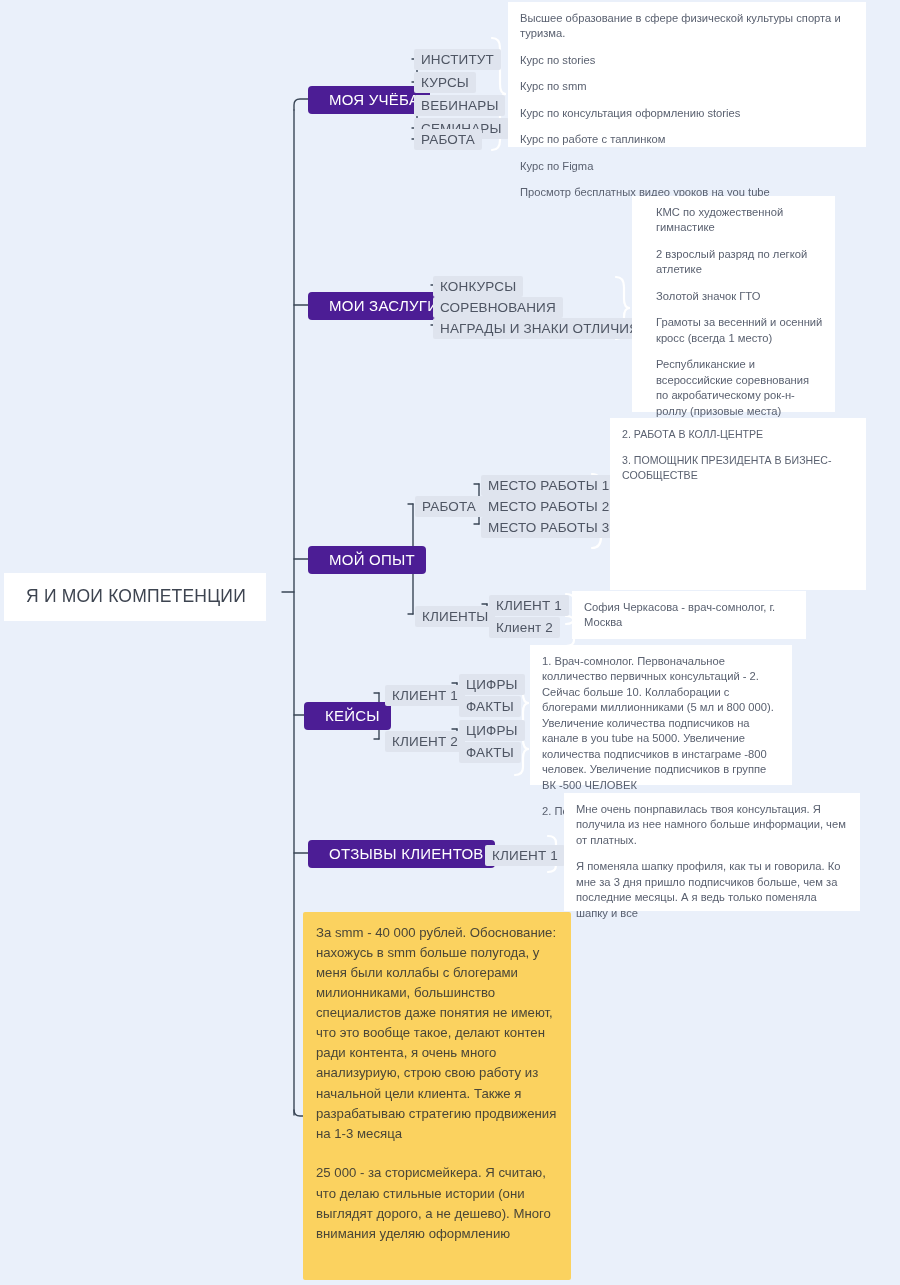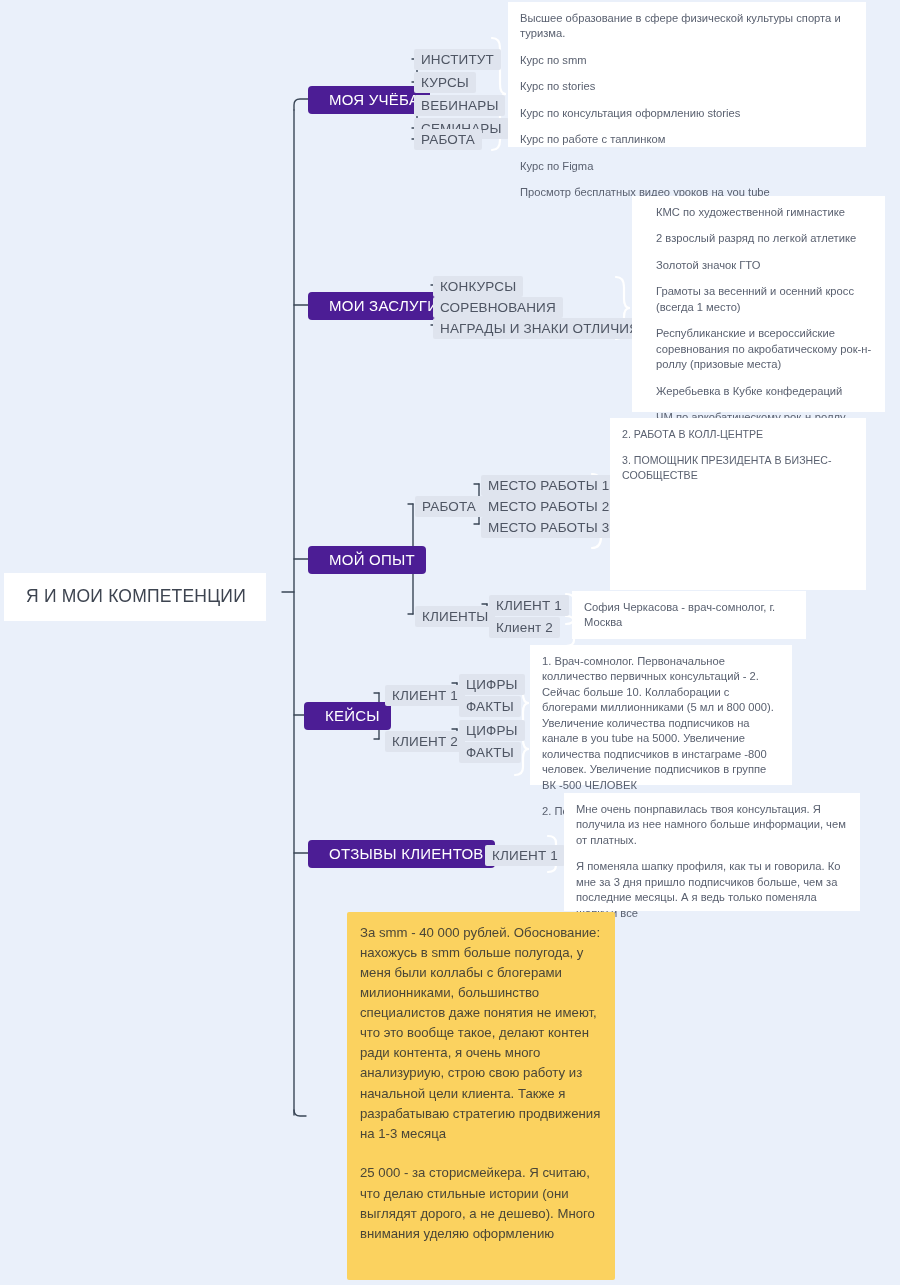--- a/index.html
+++ b/index.html
@@ -157,35 +157,35 @@
   <div class="node lvl1" style="left:308px; top:86px;">МОЯ УЧЁБА</div>
 
   <div class="node lvl2" style="left:414px; top:49px;">ИНСТИТУТ</div>
   <div class="node lvl2" style="left:414px; top:72px;">КУРСЫ</div>
   <div class="node lvl2" style="left:414px; top:95px;">ВЕБИНАРЫ</div>
   <div class="node lvl2" style="left:414px; top:118px;">СЕМИНАРЫ</div>
   <div class="node lvl2" style="left:414px; top:129px;">РАБОТА</div>
 
   <div class="notes" style="left:508px; top:2px; width:358px; height:145px;">
     <p>Высшее образование в сфере физической культуры спорта и туризма.</p>
+    <p>Курс по stories</p>
     <p>Курс по smm</p>
-    <p>Курс по stories</p>
     <p>Курс по консультация оформлению stories</p>
     <p>Курс по работе с таплинком</p>
     <p>Курс по Figma</p>
     <p>Просмотр бесплатных видео уроков на you tube</p>
   </div>
 
   <div class="node lvl1" style="left:308px; top:292px;">МОИ ЗАСЛУГИ</div>
 
   <div class="node lvl2" style="left:433px; top:276px;">КОНКУРСЫ</div>
   <div class="node lvl2" style="left:433px; top:297px;">СОРЕВНОВАНИЯ</div>
   <div class="node lvl2" style="left:433px; top:318px;">НАГРАДЫ И ЗНАКИ ОТЛИЧИЯ</div>
 
-  <div class="notes" style="left:632px; top:196px; width:253px; height:216px;padding-left:24px;">
+  <div class="notes" style="left:632px; top:196px; width:203px; height:216px;padding-left:24px;">
     <p>КМС  по художественной гимнастике</p>
     <p>2 взрослый разряд по легкой атлетике</p>
     <p>Золотой значок ГТО</p>
     <p>Грамоты за весенний и осенний кросс (всегда 1 место)</p>
     <p>Республиканские и всероссийские соревнования по акробатическому рок-н-роллу (призовые места)</p>
     <p>Жеребьевка в Кубке конфедераций</p>
     <p>ЧМ по аркобатическому рок-н-роллу (волонтер)</p>
   </div>
 
   <div class="node lvl1" style="left:308px; top:546px;">МОЙ ОПЫТ</div>
@@ -226,18 +226,18 @@
 
   <div class="node lvl1" style="left:308px; top:840px;">ОТЗЫВЫ КЛИЕНТОВ</div>
 
   <div class="node lvl2" style="left:485px; top:845px;">КЛИЕНТ 1</div>
 
   <div class="notes" style="left:564px; top:793px; width:296px; height:118px;">
     <p>Мне очень понрпавилась твоя консультация. Я получила из нее намного больше информации, чем от платных.</p>
     <p>Я поменяла шапку профиля, как ты и говорила. Ко мне за 3 дня пришло подписчиков больше, чем за последние месяцы. А я ведь только поменяла шапку и все</p>
   </div>
 
-  <div class="sticky" style="left:303px; top:912px; width:268px; height:368px;margin-left:44px;">
+  <div class="sticky" style="left:303px; top:912px; width:268px; height:368px;">
     <p>За smm - 40 000 рублей. Обоснование: нахожусь в smm больше полугода, у меня были коллабы с блогерами милионниками, большинство специалистов даже понятия не имеют, что это вообще такое, делают контен ради контента, я очень много анализуриую, строю свою работу из начальной цели клиента. Также я разрабатываю стратегию продвижения на 1-3 месяца</p>
     <p class="gap">25 000 - за сторисмейкера. Я считаю, что делаю стильные истории (они выглядят дорого, а не дешево). Много внимания уделяю оформлению</p>
   </div>
 
 </div>
 
 </body></html>

